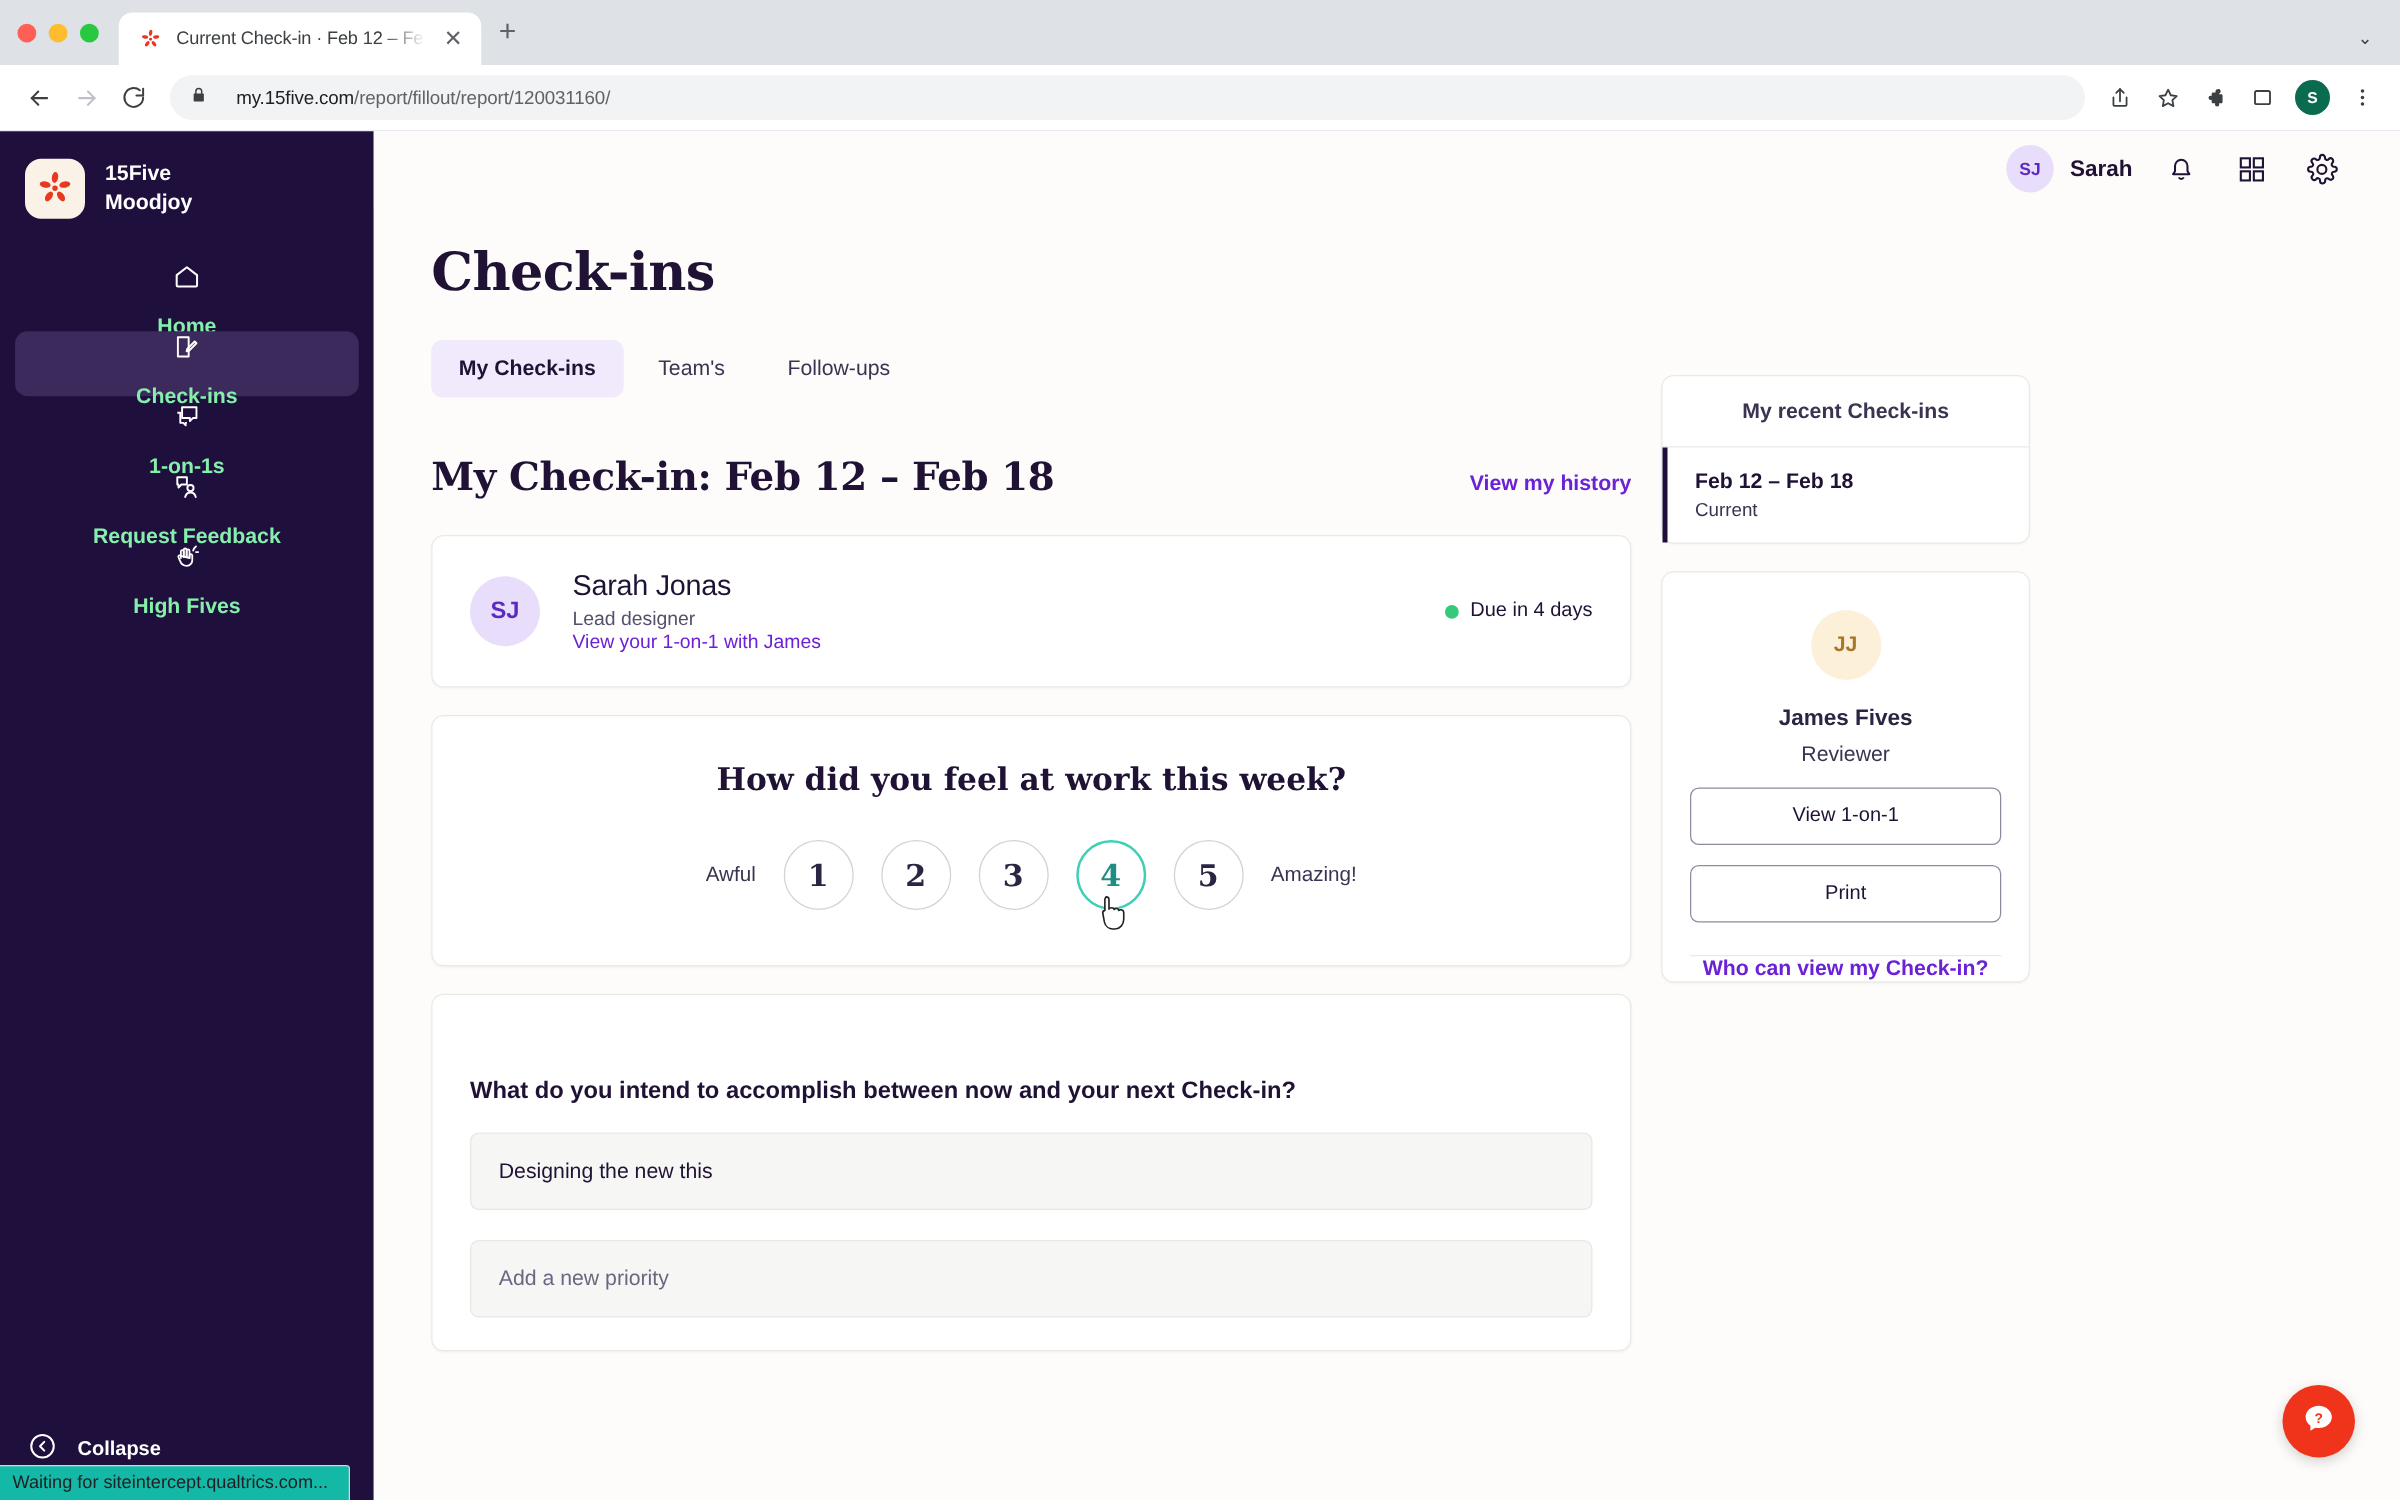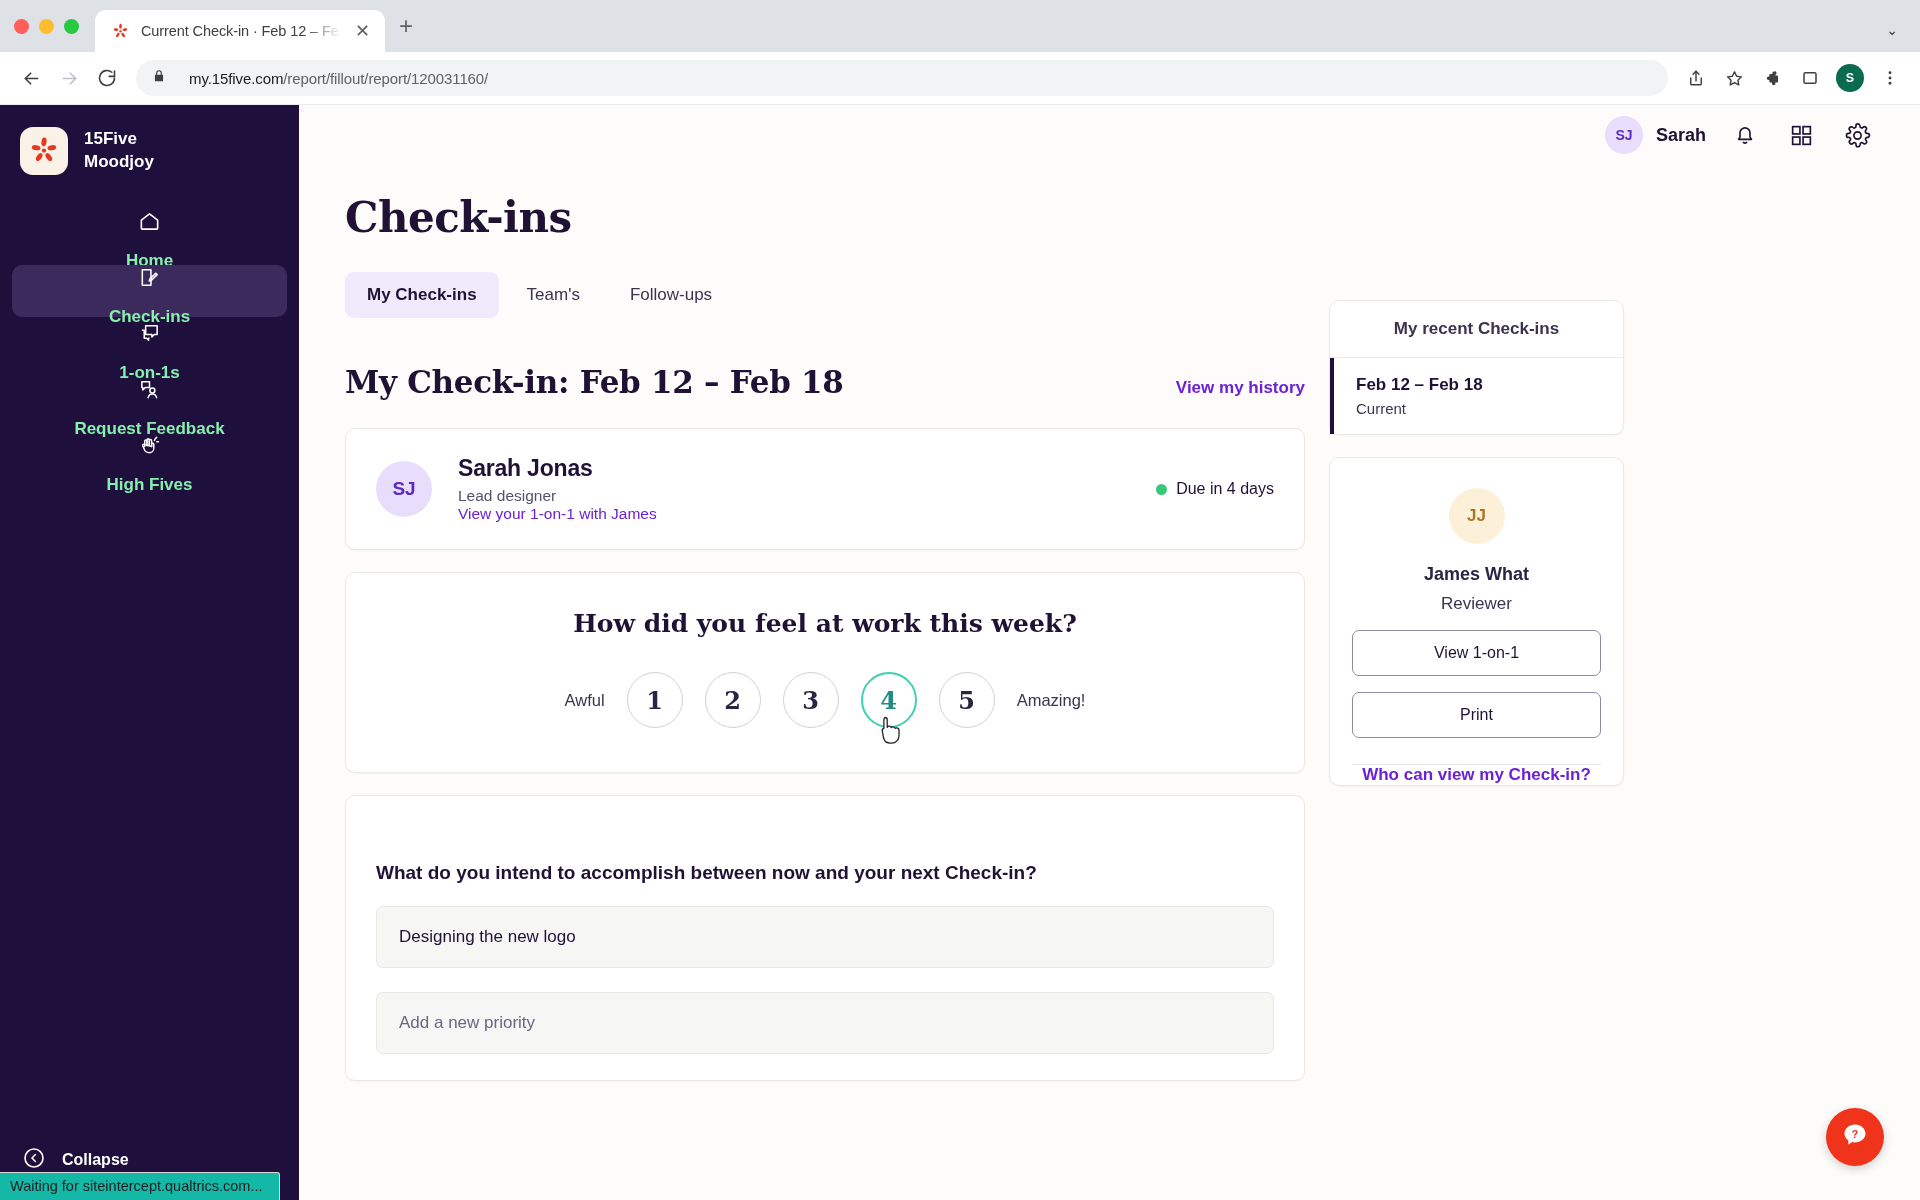--- a/index.html
+++ b/index.html
@@ -132,21 +132,21 @@
     box-shadow: 0 1px 2px rgba(20,10,40,.04);
   }
 
   .person-card { margin-top: 28px; padding: 26px 30px; display: flex; align-items: center; }
   .avatar-lg {
     width: 56px; height: 56px; border-radius: 50%; background: #e8ddfb;
     color: #5b2bc0; font-size: 19px; font-weight: 700;
     display: flex; align-items: center; justify-content: center; flex: 0 0 56px;
   }
   .person-info { margin-left: 26px; flex: 1; }
-  .person-name { font-size: 23px; font-weight: 700; color: #1f1235; letter-spacing: -0.2px; }
+  .person-name { font-size: 23px; font-weight: 400; color: #1f1235; letter-spacing: -0.2px; }
   .person-role { font-size: 15.5px; color: #56506b; margin-top: 5px; }
   .person-link { font-size: 15.5px; color: #6b21d6; font-weight: 500; margin-top: 6px; }
   .due { display: flex; align-items: center; gap: 9px; font-size: 16px; color: #1f1235; }
   .due-dot { width: 11px; height: 11px; border-radius: 50%; background: #36c97a; }
 
   .mood-card { margin-top: 22px; padding: 36px 30px 44px 30px; text-align: center; }
   .mood-q { font-family: "DejaVu Serif", serif; font-size: 25px; font-weight: 700; color: #1f1235; }
   .mood-row { display: flex; align-items: center; justify-content: center; gap: 22px; margin-top: 34px; }
   .mood-end { font-size: 16.5px; color: #3b3350; }
   .mood-circle {
@@ -474,37 +474,37 @@
                     </svg>
                   </span>
                 </div>
                 <div class="mood-circle">5</div>
                 <span class="mood-end">Amazing!</span>
               </div>
             </div>
 
             <div class="card prio-card">
               <div class="prio-q">What do you intend to accomplish between now and your next Check-in?</div>
-              <div class="prio-field">Designing the new logo</div>
+              <div class="prio-field">Designing the new this</div>
               <div class="prio-field placeholder">Add a new priority</div>
             </div>
           </div>
 
           <div class="col-right">
             <div class="card">
               <div class="panel-head">My recent Check-ins</div>
               <div class="recent-item">
                 <div class="recent-range">Feb 12 – Feb 18</div>
                 <div class="recent-sub">Current</div>
               </div>
             </div>
 
             <div class="card reviewer-card">
               <span class="avatar-gold">JJ</span>
-              <div class="rev-name">James What</div>
+              <div class="rev-name">James Fives</div>
               <div class="rev-role">Reviewer</div>
               <div class="btn-outline">View 1-on-1</div>
               <div class="btn-outline">Print</div>
               <div class="panel-divider"></div>
               <a class="who-link">Who can view my Check-in?</a>
             </div>
           </div>
 
         </div>
       </div>

